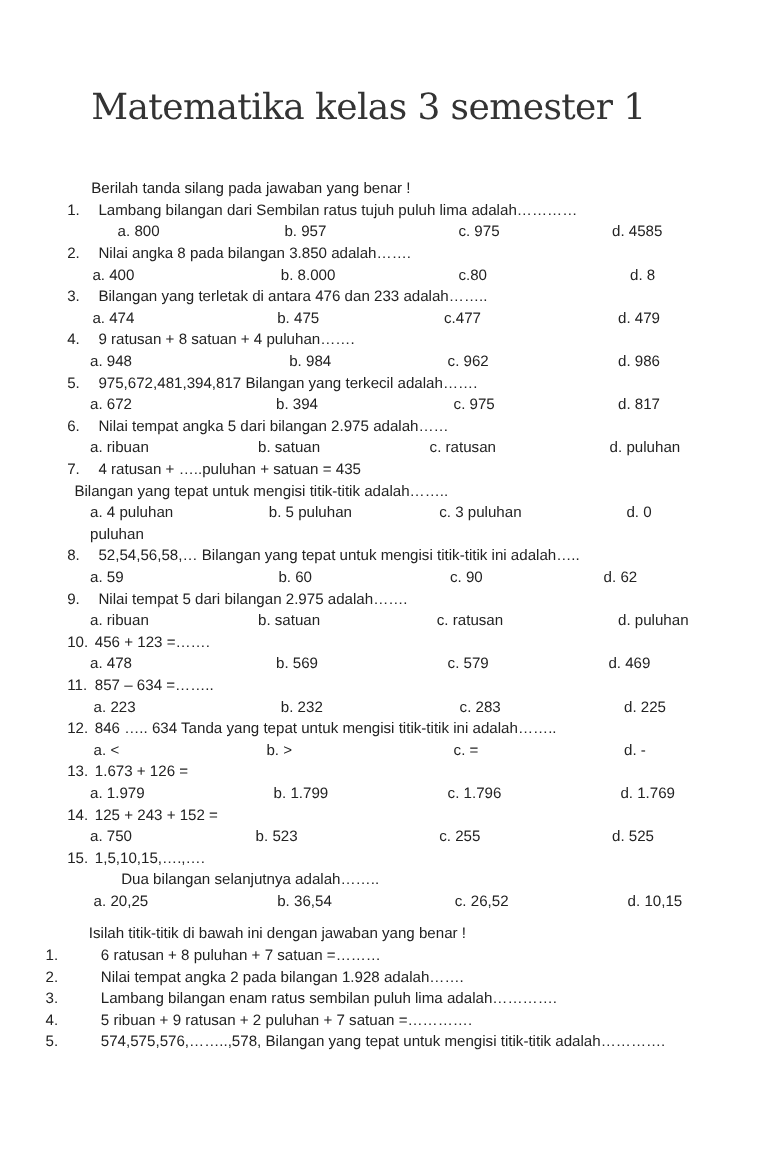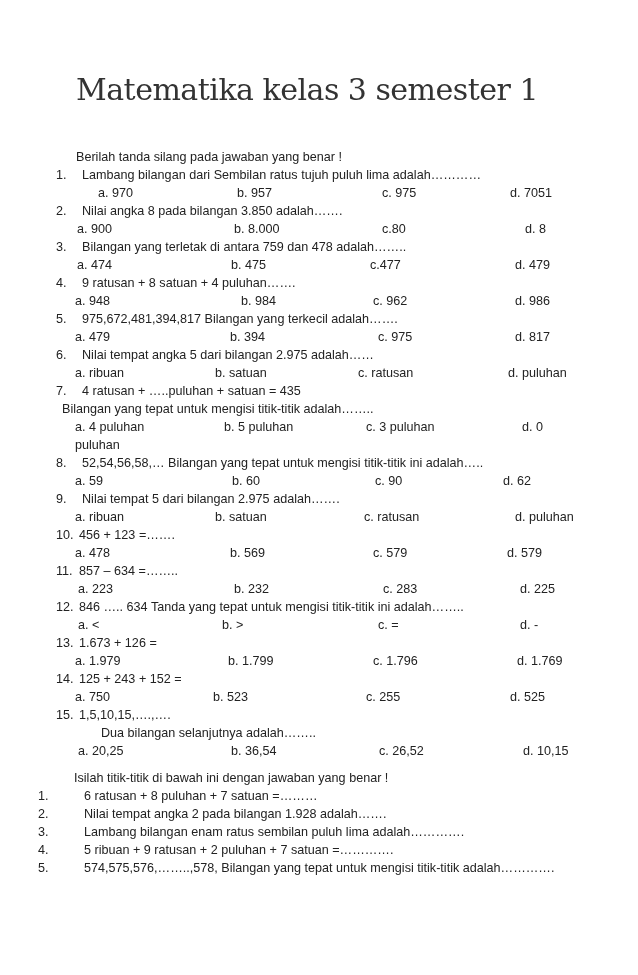--- a/index.html
+++ b/index.html
@@ -13,49 +13,49 @@
 </style>
 </head>
 <body>
 
 <h1 class="title">Matematika kelas 3 semester 1</h1>
 
 <div class="line" style="left:76px;top:149px">Berilah tanda silang pada jawaban yang benar !</div>
 
 <div class="line num" style="left:56px;top:167px">1.</div>
 <div class="line" style="left:82px;top:167px">Lambang bilangan dari Sembilan ratus tujuh puluh lima adalah…………</div>
-<div class="line opt" style="left:98px;top:185px">a.   970</div>
+<div class="line opt" style="left:98px;top:185px">a.   800</div>
 <div class="line opt" style="left:237px;top:185px">b. 957</div>
 <div class="line opt" style="left:382px;top:185px">c. 975</div>
-<div class="line opt" style="left:510px;top:185px">d. 7051</div>
+<div class="line opt" style="left:510px;top:185px">d. 4585</div>
 
 <div class="line num" style="left:56px;top:203px">2.</div>
 <div class="line" style="left:82px;top:203px">Nilai angka 8 pada bilangan 3.850 adalah…….</div>
-<div class="line opt" style="left:77px;top:221px">a.    900</div>
+<div class="line opt" style="left:77px;top:221px">a.    400</div>
 <div class="line opt" style="left:234px;top:221px">b. 8.000</div>
 <div class="line opt" style="left:382px;top:221px">c.80</div>
 <div class="line opt" style="left:525px;top:221px">d. 8</div>
 
 <div class="line num" style="left:56px;top:239px">3.</div>
-<div class="line" style="left:82px;top:239px">Bilangan yang terletak di antara 759 dan 478 adalah……..</div>
+<div class="line" style="left:82px;top:239px">Bilangan yang terletak di antara 476 dan 233 adalah……..</div>
 <div class="line opt" style="left:77px;top:257px">a.    474</div>
 <div class="line opt" style="left:231px;top:257px">b. 475</div>
 <div class="line opt" style="left:370px;top:257px">c.477</div>
 <div class="line opt" style="left:515px;top:257px">d. 479</div>
 
 <div class="line num" style="left:56px;top:275px">4.</div>
 <div class="line" style="left:82px;top:275px">9 ratusan + 8 satuan + 4 puluhan…….</div>
 <div class="line opt" style="left:75px;top:293px">a. 948</div>
 <div class="line opt" style="left:241px;top:293px">b. 984</div>
 <div class="line opt" style="left:373px;top:293px">c. 962</div>
 <div class="line opt" style="left:515px;top:293px">d. 986</div>
 
 <div class="line num" style="left:56px;top:311px">5.</div>
 <div class="line" style="left:82px;top:311px">975,672,481,394,817  Bilangan yang terkecil adalah…….</div>
-<div class="line opt" style="left:75px;top:329px">a.  479</div>
+<div class="line opt" style="left:75px;top:329px">a.  672</div>
 <div class="line opt" style="left:230px;top:329px">b. 394</div>
 <div class="line opt" style="left:378px;top:329px">c. 975</div>
 <div class="line opt" style="left:515px;top:329px">d. 817</div>
 
 <div class="line num" style="left:56px;top:347px">6.</div>
 <div class="line" style="left:82px;top:347px">Nilai tempat angka 5 dari bilangan 2.975 adalah……</div>
 <div class="line opt" style="left:75px;top:365px">a.  ribuan</div>
 <div class="line opt" style="left:215px;top:365px">b. satuan</div>
 <div class="line opt" style="left:358px;top:365px">c. ratusan</div>
 <div class="line opt" style="left:508px;top:365px">d. puluhan</div>
@@ -81,21 +81,21 @@
 <div class="line opt" style="left:75px;top:509px">a. ribuan</div>
 <div class="line opt" style="left:215px;top:509px">b. satuan</div>
 <div class="line opt" style="left:364px;top:509px">c. ratusan</div>
 <div class="line opt" style="left:515px;top:509px">d. puluhan</div>
 
 <div class="line num" style="left:56px;top:527px">10.</div>
 <div class="line" style="left:79px;top:527px">456 + 123 =…….</div>
 <div class="line opt" style="left:75px;top:545px">a. 478</div>
 <div class="line opt" style="left:230px;top:545px">b. 569</div>
 <div class="line opt" style="left:373px;top:545px">c. 579</div>
-<div class="line opt" style="left:507px;top:545px">d. 579</div>
+<div class="line opt" style="left:507px;top:545px">d. 469</div>
 
 <div class="line num" style="left:56px;top:563px">11.</div>
 <div class="line" style="left:79px;top:563px">857 – 634 =……..</div>
 <div class="line opt" style="left:78px;top:581px">a.    223</div>
 <div class="line opt" style="left:234px;top:581px">b. 232</div>
 <div class="line opt" style="left:383px;top:581px">c. 283</div>
 <div class="line opt" style="left:520px;top:581px">d. 225</div>
 
 <div class="line num" style="left:56px;top:599px">12.</div>
 <div class="line" style="left:79px;top:599px">846 ….. 634       Tanda yang tepat untuk mengisi titik-titik ini adalah……..</div>

